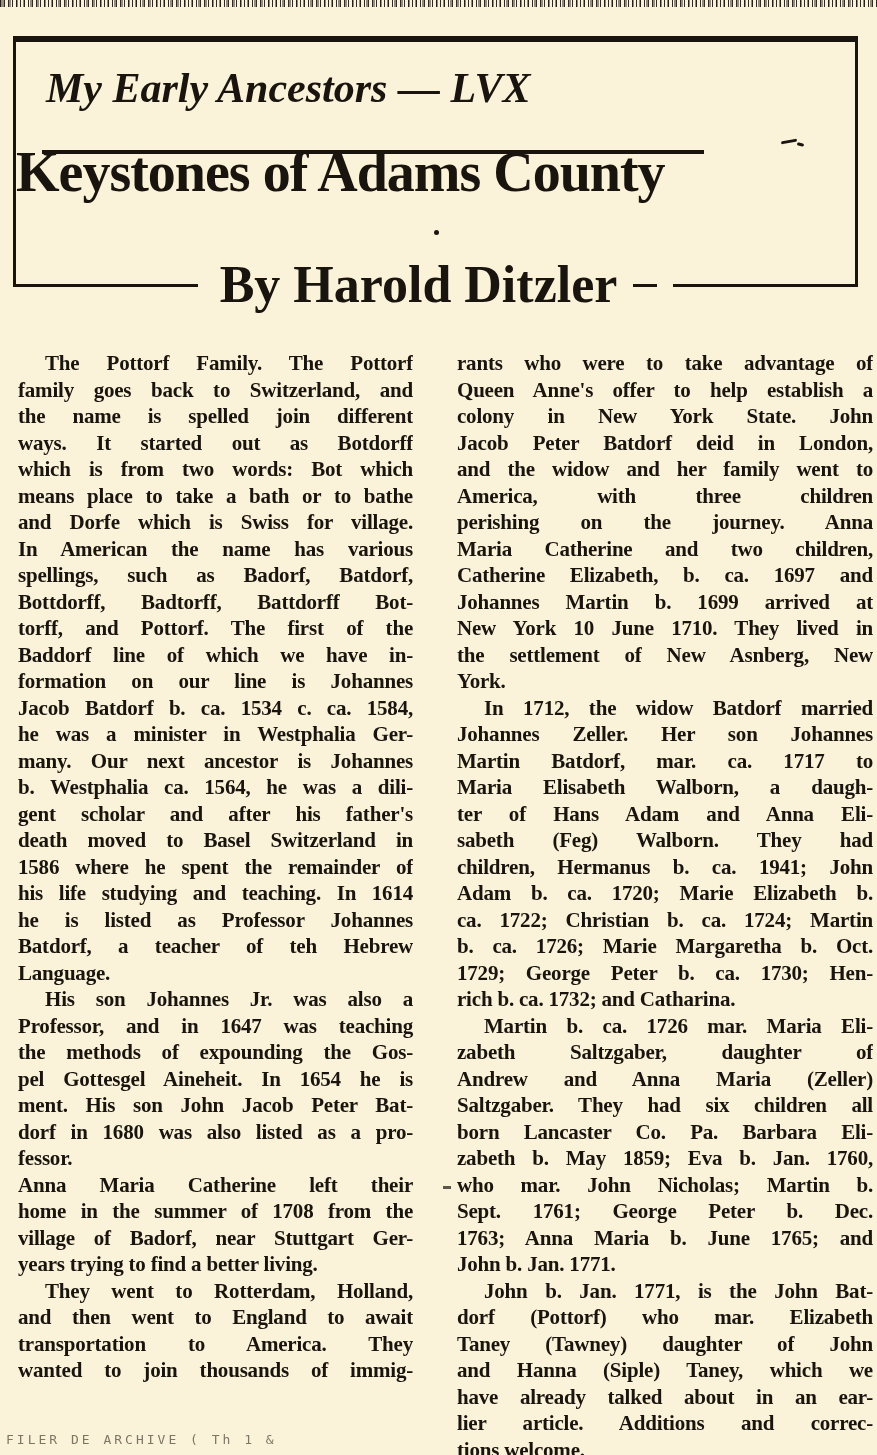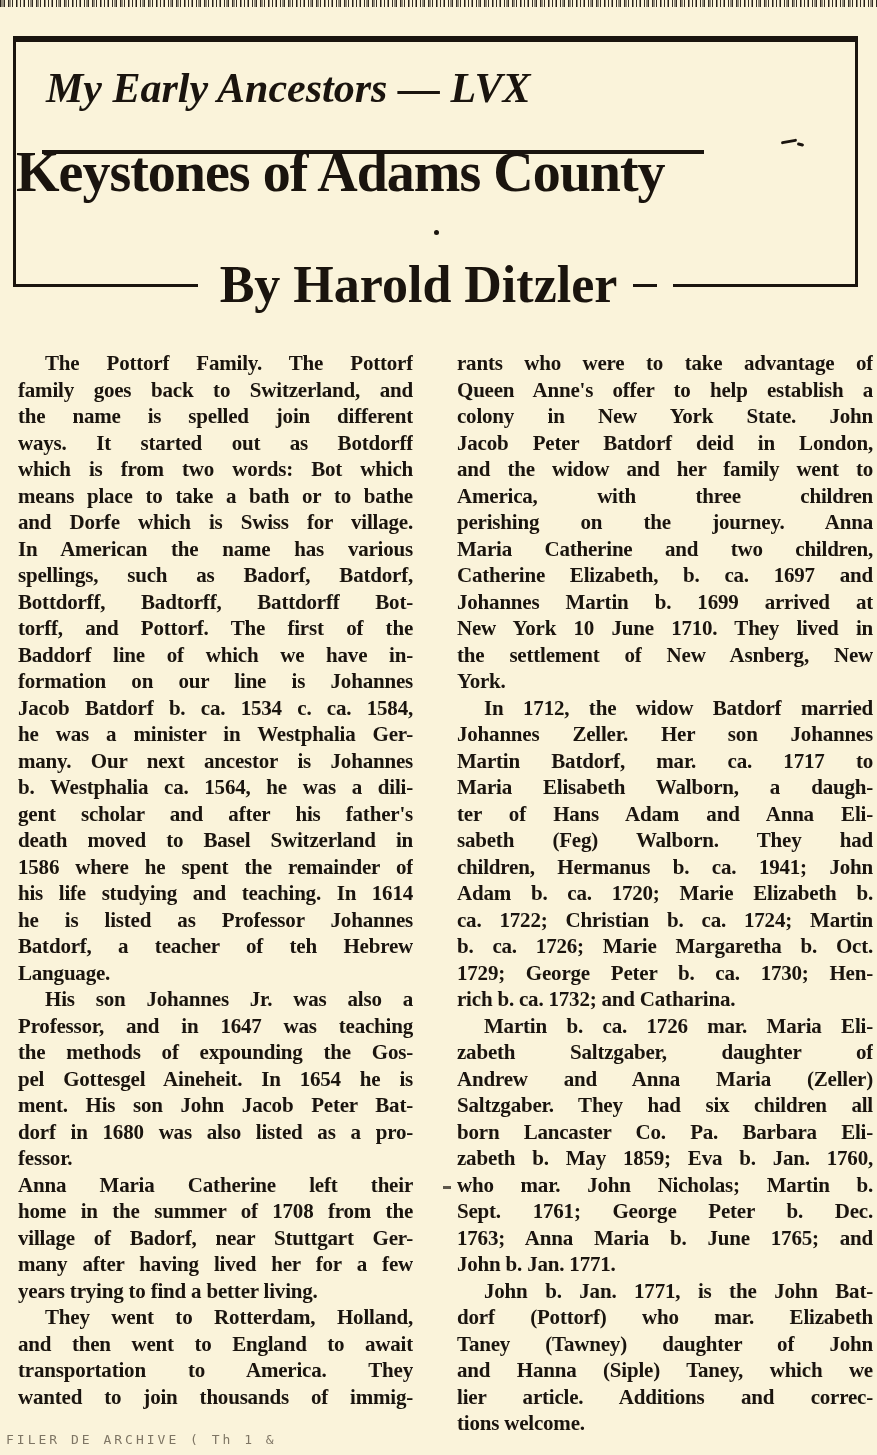--- a/index.html
+++ b/index.html
@@ -141,21 +141,20 @@
     <div class="line i">His son Johannes Jr. was also a</div>
     <div class="line">Professor, and in 1647 was teaching</div>
     <div class="line">the methods of expounding the Gos-</div>
     <div class="line">pel Gottesgel Aineheit. In 1654 he is</div>
     <div class="line">ment. His son John Jacob Peter Bat-</div>
     <div class="line">dorf in 1680 was also listed as a pro-</div>
     <div class="line e">fessor.</div>
     <div class="line">Anna Maria Catherine left their</div>
     <div class="line">home in the summer of 1708 from the</div>
     <div class="line">village of Badorf, near Stuttgart Ger-</div>
-    <div class="line">many after having lived her for a few</div>
     <div class="line e">years trying to find a better living.</div>
     <div class="line i">They went to Rotterdam, Holland,</div>
     <div class="line">and then went to England to await</div>
     <div class="line">transportation to America. They</div>
     <div class="line">wanted to join thousands of immig-</div>
   </div>
 <div class="col col2">
     <div class="line">rants who were to take advantage of</div>
     <div class="line">Queen Anne's offer to help establish a</div>
     <div class="line">colony in New York State. John</div>
@@ -188,18 +187,19 @@
     <div class="line">born Lancaster Co. Pa. Barbara Eli-</div>
     <div class="line">zabeth b. May 1859; Eva b. Jan. 1760,</div>
     <div class="line">who mar. John Nicholas; Martin b.</div>
     <div class="line">Sept. 1761; George Peter b. Dec.</div>
     <div class="line">1763; Anna Maria b. June 1765; and</div>
     <div class="line e">John b. Jan. 1771.</div>
     <div class="line i">John b. Jan. 1771, is the John Bat-</div>
     <div class="line">dorf (Pottorf) who mar. Elizabeth</div>
     <div class="line">Taney (Tawney) daughter of John</div>
     <div class="line">and Hanna (Siple) Taney, which we</div>
+    <div class="line">have already talked about in an ear-</div>
     <div class="line">lier article. Additions and correc-</div>
     <div class="line e">tions welcome.</div>
   </div>
 
 <div class="artifact margin-dash"></div>
 <div class="stamp">FILER DE ARCHIVE ( Th 1 &amp;</div>
 
 </body></html>

